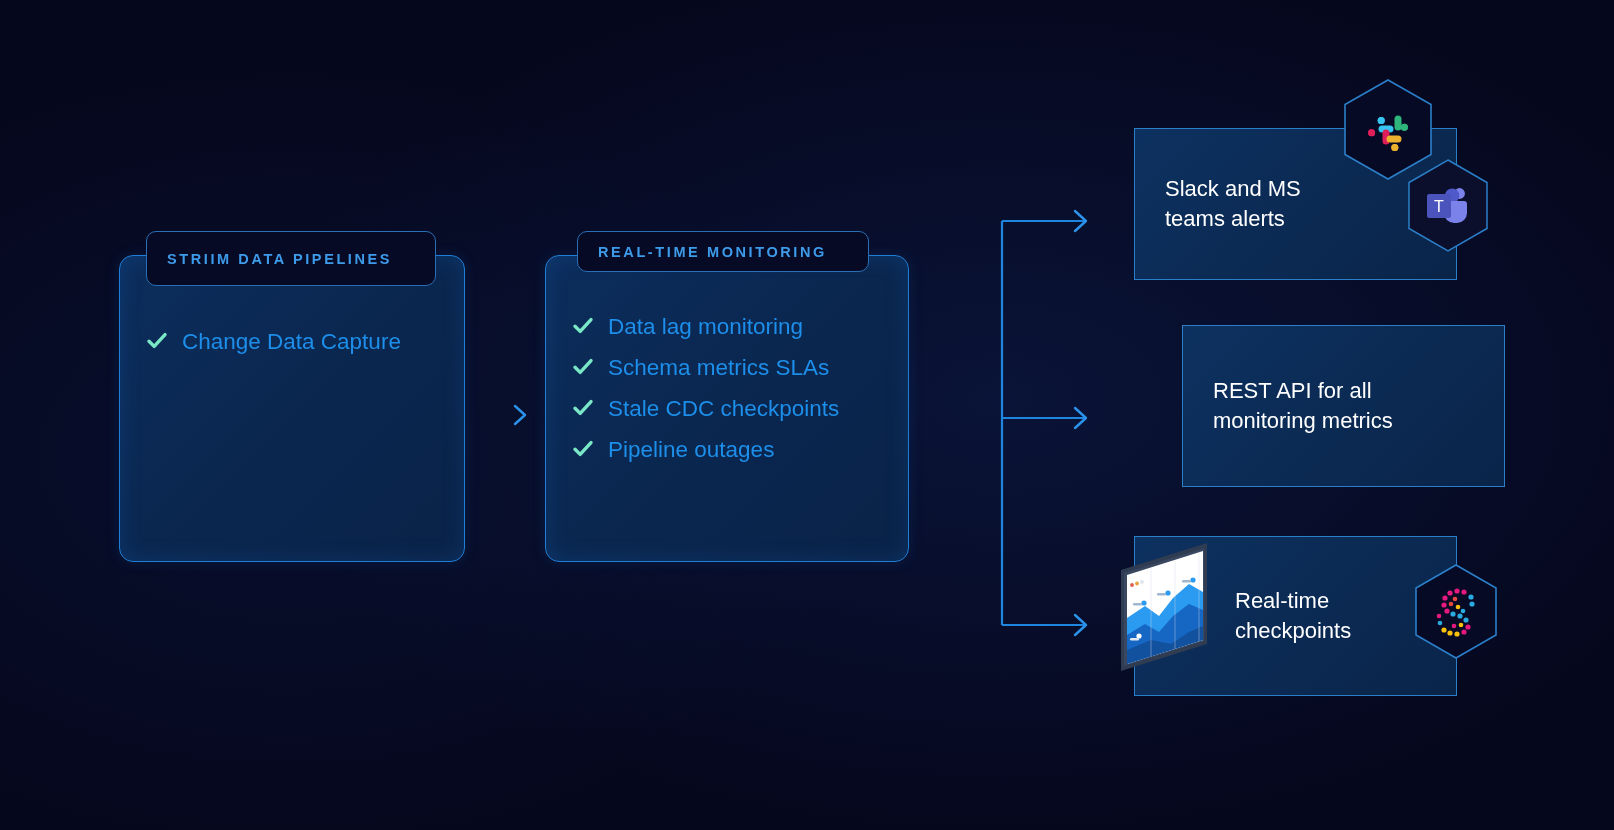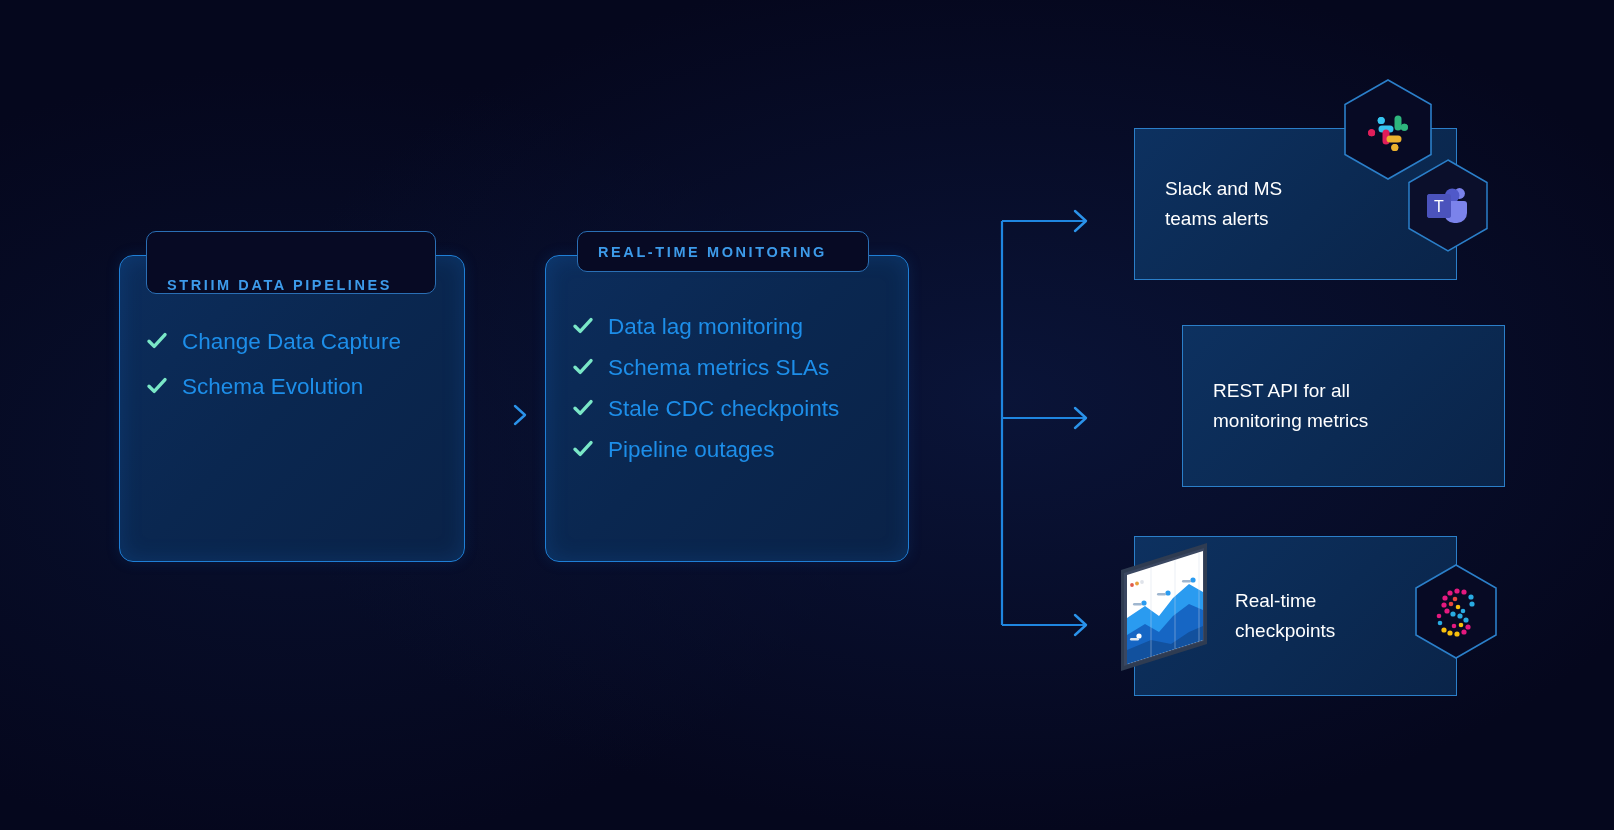--- a/index.html
+++ b/index.html
@@ -55,21 +55,21 @@
   }
 
   
   .card {
     position:absolute;
     border:1.5px solid #2b7fc9;
     background:linear-gradient(135deg,#0d3160 0%,#0b2a53 55%,#0a2449 100%);
     display:flex; align-items:center;
   }
   .card-text {
-    color:#ffffff; font-size:19px; line-height:30px; font-weight:400;
+    color:#ffffff; font-size:22px; line-height:30px; font-weight:400;
     white-space:pre-line;
   }
 
   
   .hex {
     position:absolute; z-index:6;
     display:flex; align-items:center; justify-content:center;
   }
   .hex svg.hexbg { position:absolute; inset:0; }
   .hex .glyph { position:relative; z-index:2; display:block; }
@@ -108,44 +108,36 @@
       <line x1="1002" y1="418" x2="1085" y2="418" stroke="#1f86e0" stroke-width="2.2"></line>
       <polyline points="1075,408 1086,418 1075,428" fill="none" stroke="#2b93ea" stroke-width="2.4" stroke-linecap="round" stroke-linejoin="round"></polyline>
 
       <line x1="1002" y1="625" x2="1085" y2="625" stroke="#1f86e0" stroke-width="2.2"></line>
       <polyline points="1075,615 1086,625 1075,635" fill="none" stroke="#2b93ea" stroke-width="2.4" stroke-linecap="round" stroke-linejoin="round"></polyline>
     </g>
   </svg>
 
   <div class="panel" style="left:119px; top:255px; width:346px; height:307px;"></div>
 
-  <div class="panel-head" style="left:146px; top:231px; width:290px; height:63px;align-items:flex-end;">
+  <div class="panel-head" style="left:146px; top:231px; width:290px; height:55px;">
     <span>STRIIM DATA PIPELINES</span>
   </div>
 
   <div class="bullets" style="left:146px; top:328px; width:300px; gap:17px;">
 
     <div class="bullet">
       <span class="check">
         <svg width="22" height="22" viewBox="0 0 22 22">
           <path d="M3 11.2 L8.2 16.4 L19 4.6" fill="none" stroke="#7ae7c7" stroke-width="3.4" stroke-linecap="round" stroke-linejoin="round"></path>
         </svg>
       </span>
       <span class="bullet-label">Change Data Capture</span>
     </div>
 
 
-    <div class="bullet">
-      <span class="check">
-        <svg width="22" height="22" viewBox="0 0 22 22">
-          <path d="M3 11.2 L8.2 16.4 L19 4.6" fill="none" stroke="#7ae7c7" stroke-width="3.4" stroke-linecap="round" stroke-linejoin="round"></path>
-        </svg>
-      </span>
-      <span class="bullet-label">Schema Evolution</span>
-    </div>
   </div>
 
   <div class="panel" style="left:545px; top:255px; width:364px; height:307px;"></div>
 
   <div class="panel-head" style="left:577px; top:231px; width:292px; height:41px;">
     <span>REAL-TIME MONITORING</span>
   </div>
 
   <div class="bullets" style="left:572px; top:313px; width:330px; gap:13px;">
 

